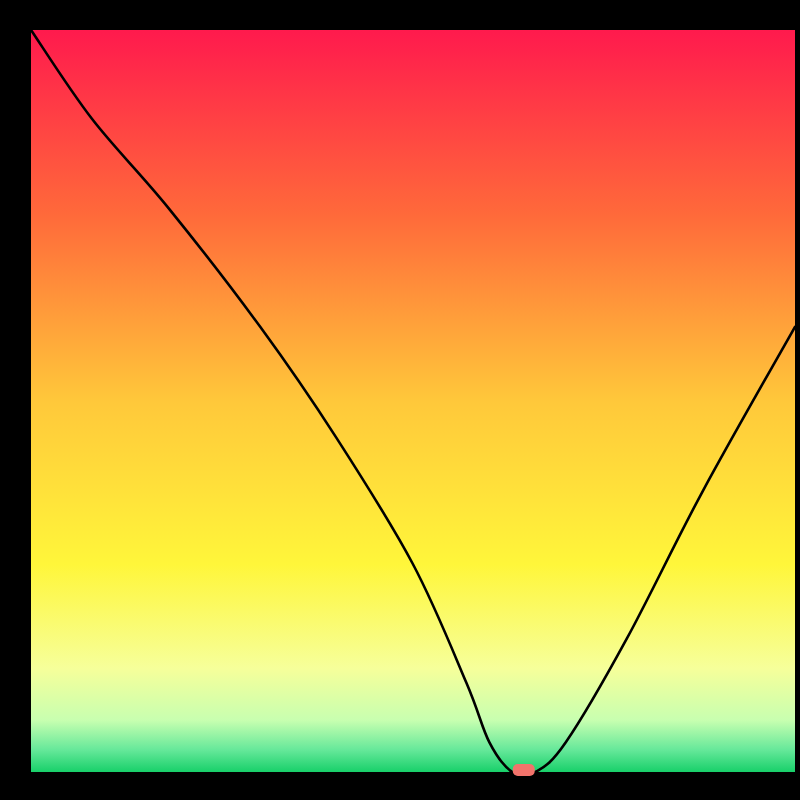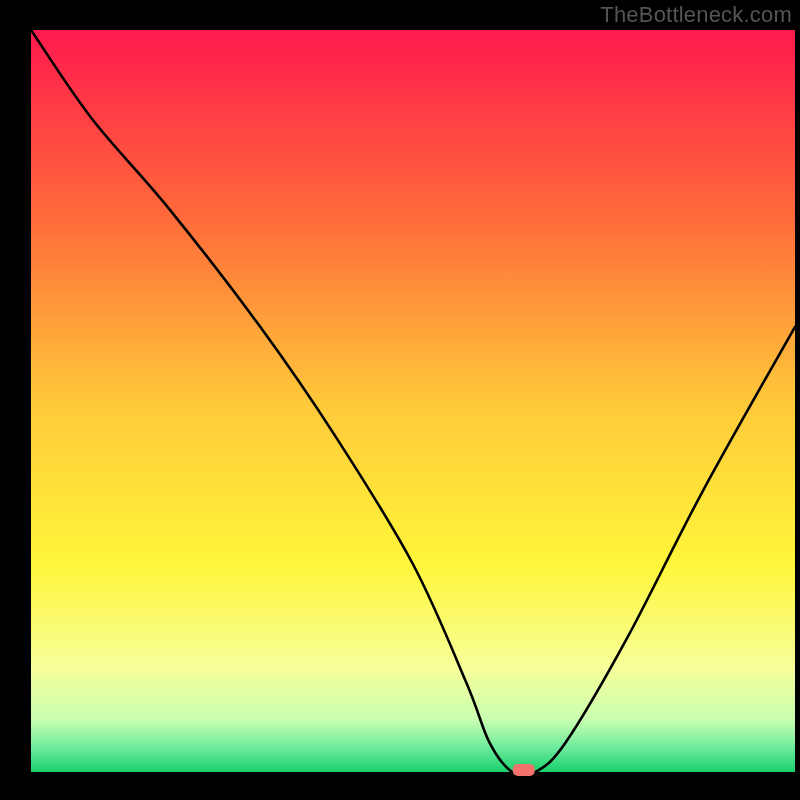--- a/index.html
+++ b/index.html
@@ -28,21 +28,20 @@
   svg.chart {
     position: absolute;
     top: 0;
     left: 0;
   }
 </style>
 </head>
 <body>
 
 <div class="container">
-  <div class="watermark">TheBottleneck.com</div>
 
   <svg class="chart" width="800" height="800" viewBox="0 0 800 800">
     <defs>
       <linearGradient id="bg-grad" x1="0" y1="0" x2="0" y2="1">
           <stop offset="0%" stop-color="#ff1a4d"></stop>
           <stop offset="25%" stop-color="#ff6a3a"></stop>
           <stop offset="50%" stop-color="#ffc83a"></stop>
           <stop offset="72%" stop-color="#fff63a"></stop>
           <stop offset="86%" stop-color="#f6ff9a"></stop>
           <stop offset="93%" stop-color="#c8ffb0"></stop>

